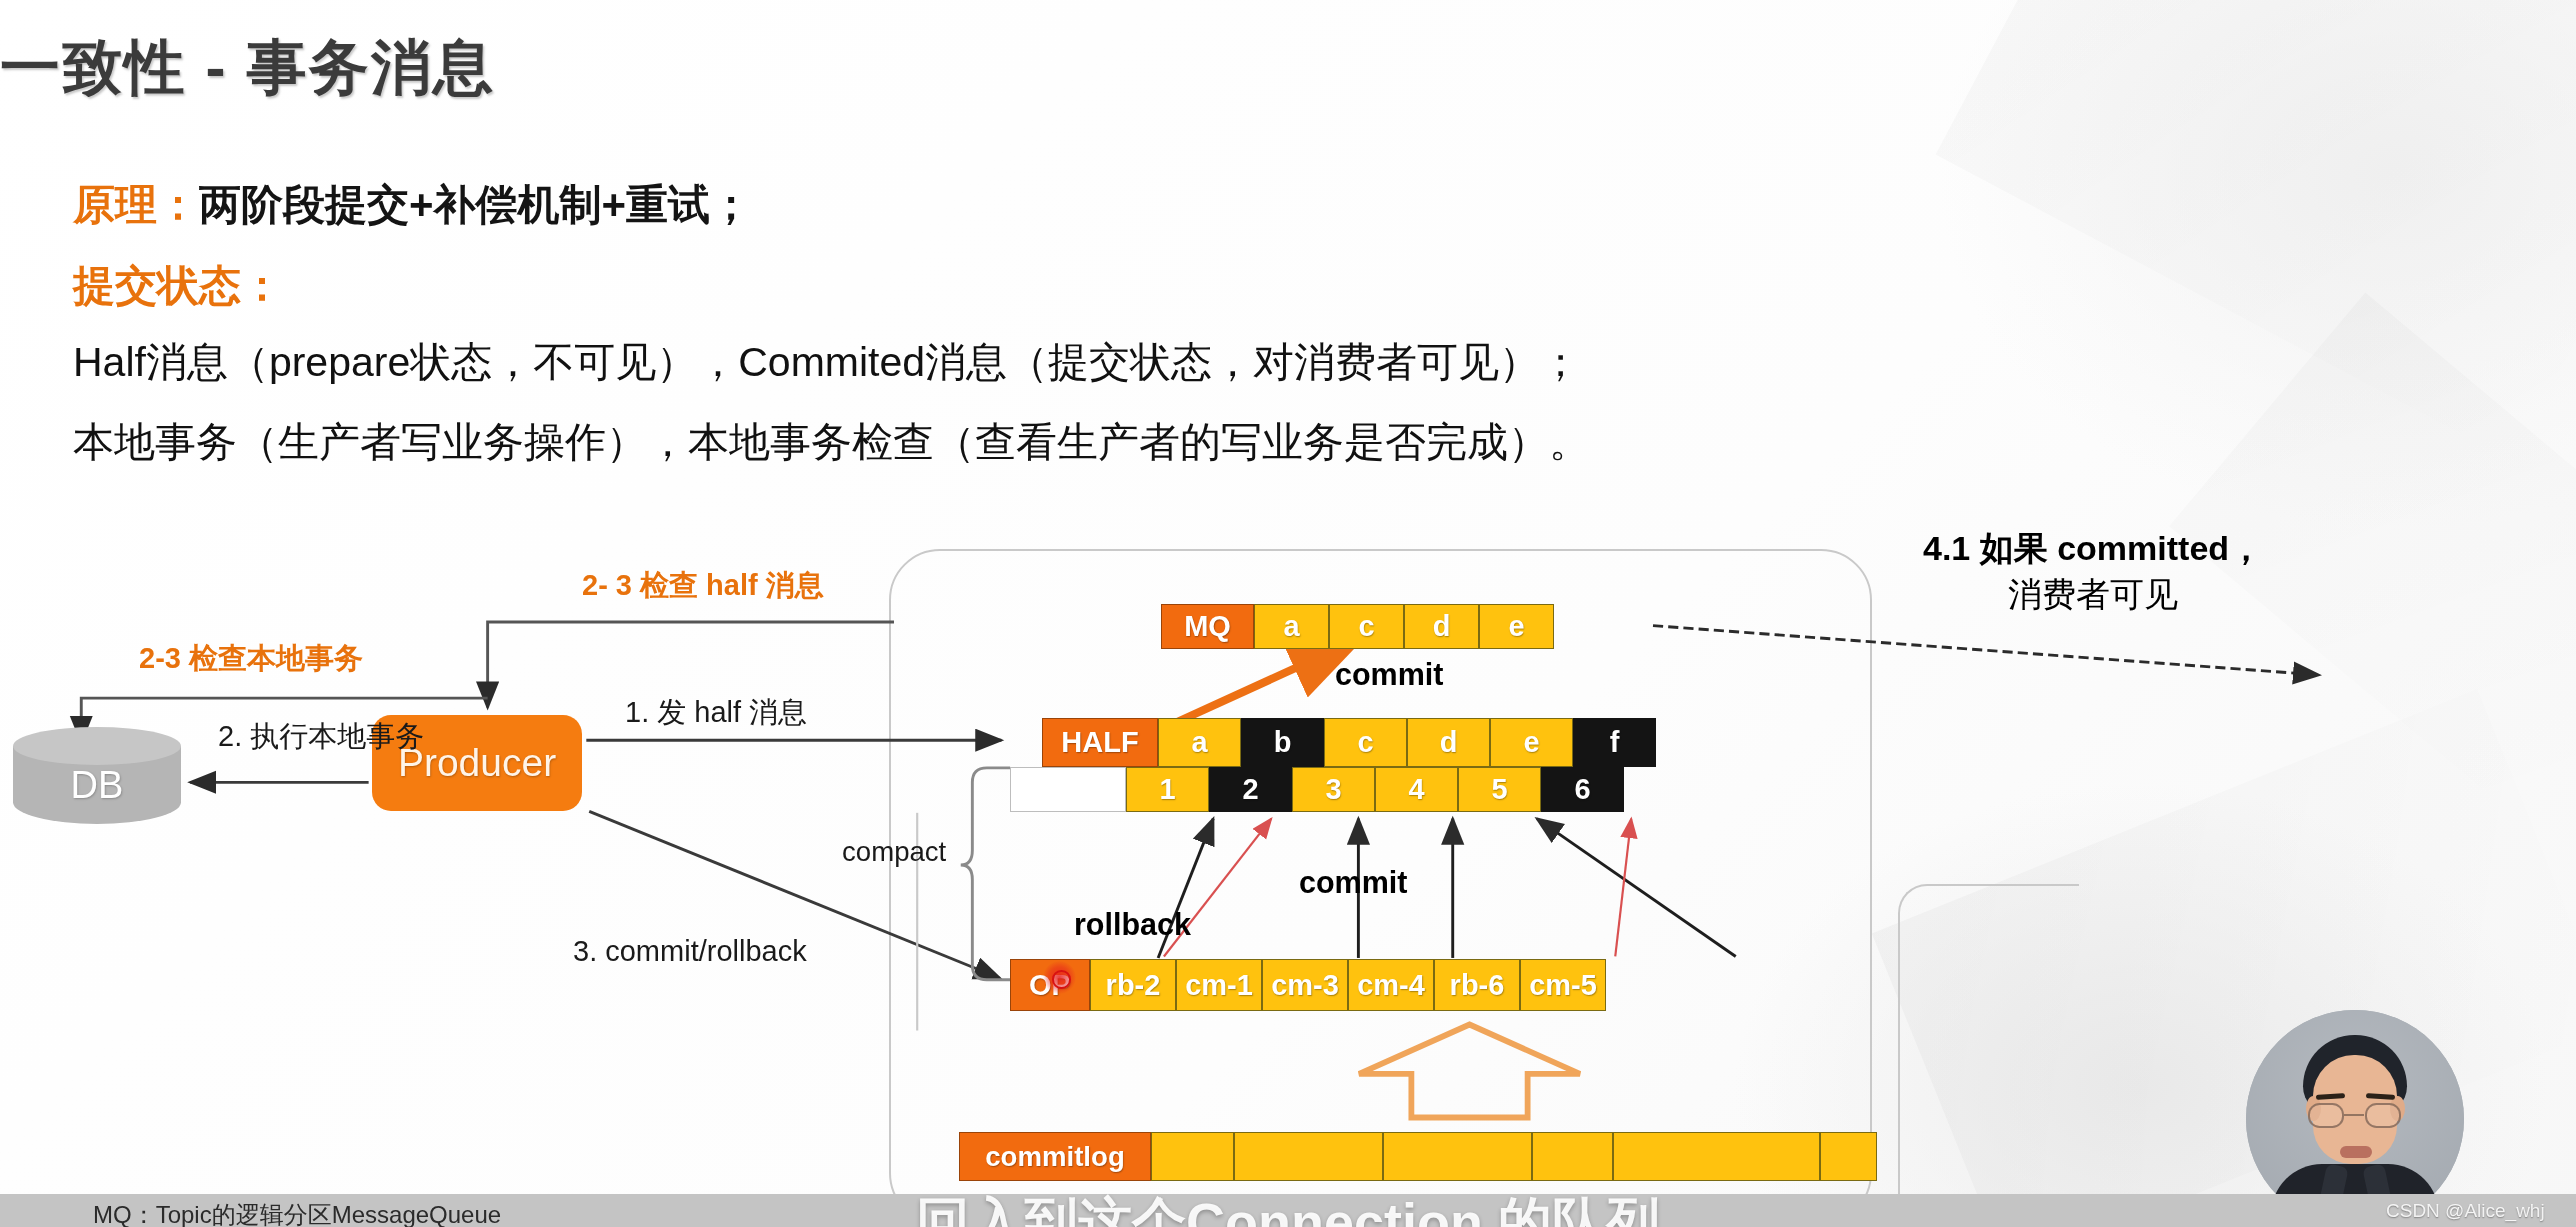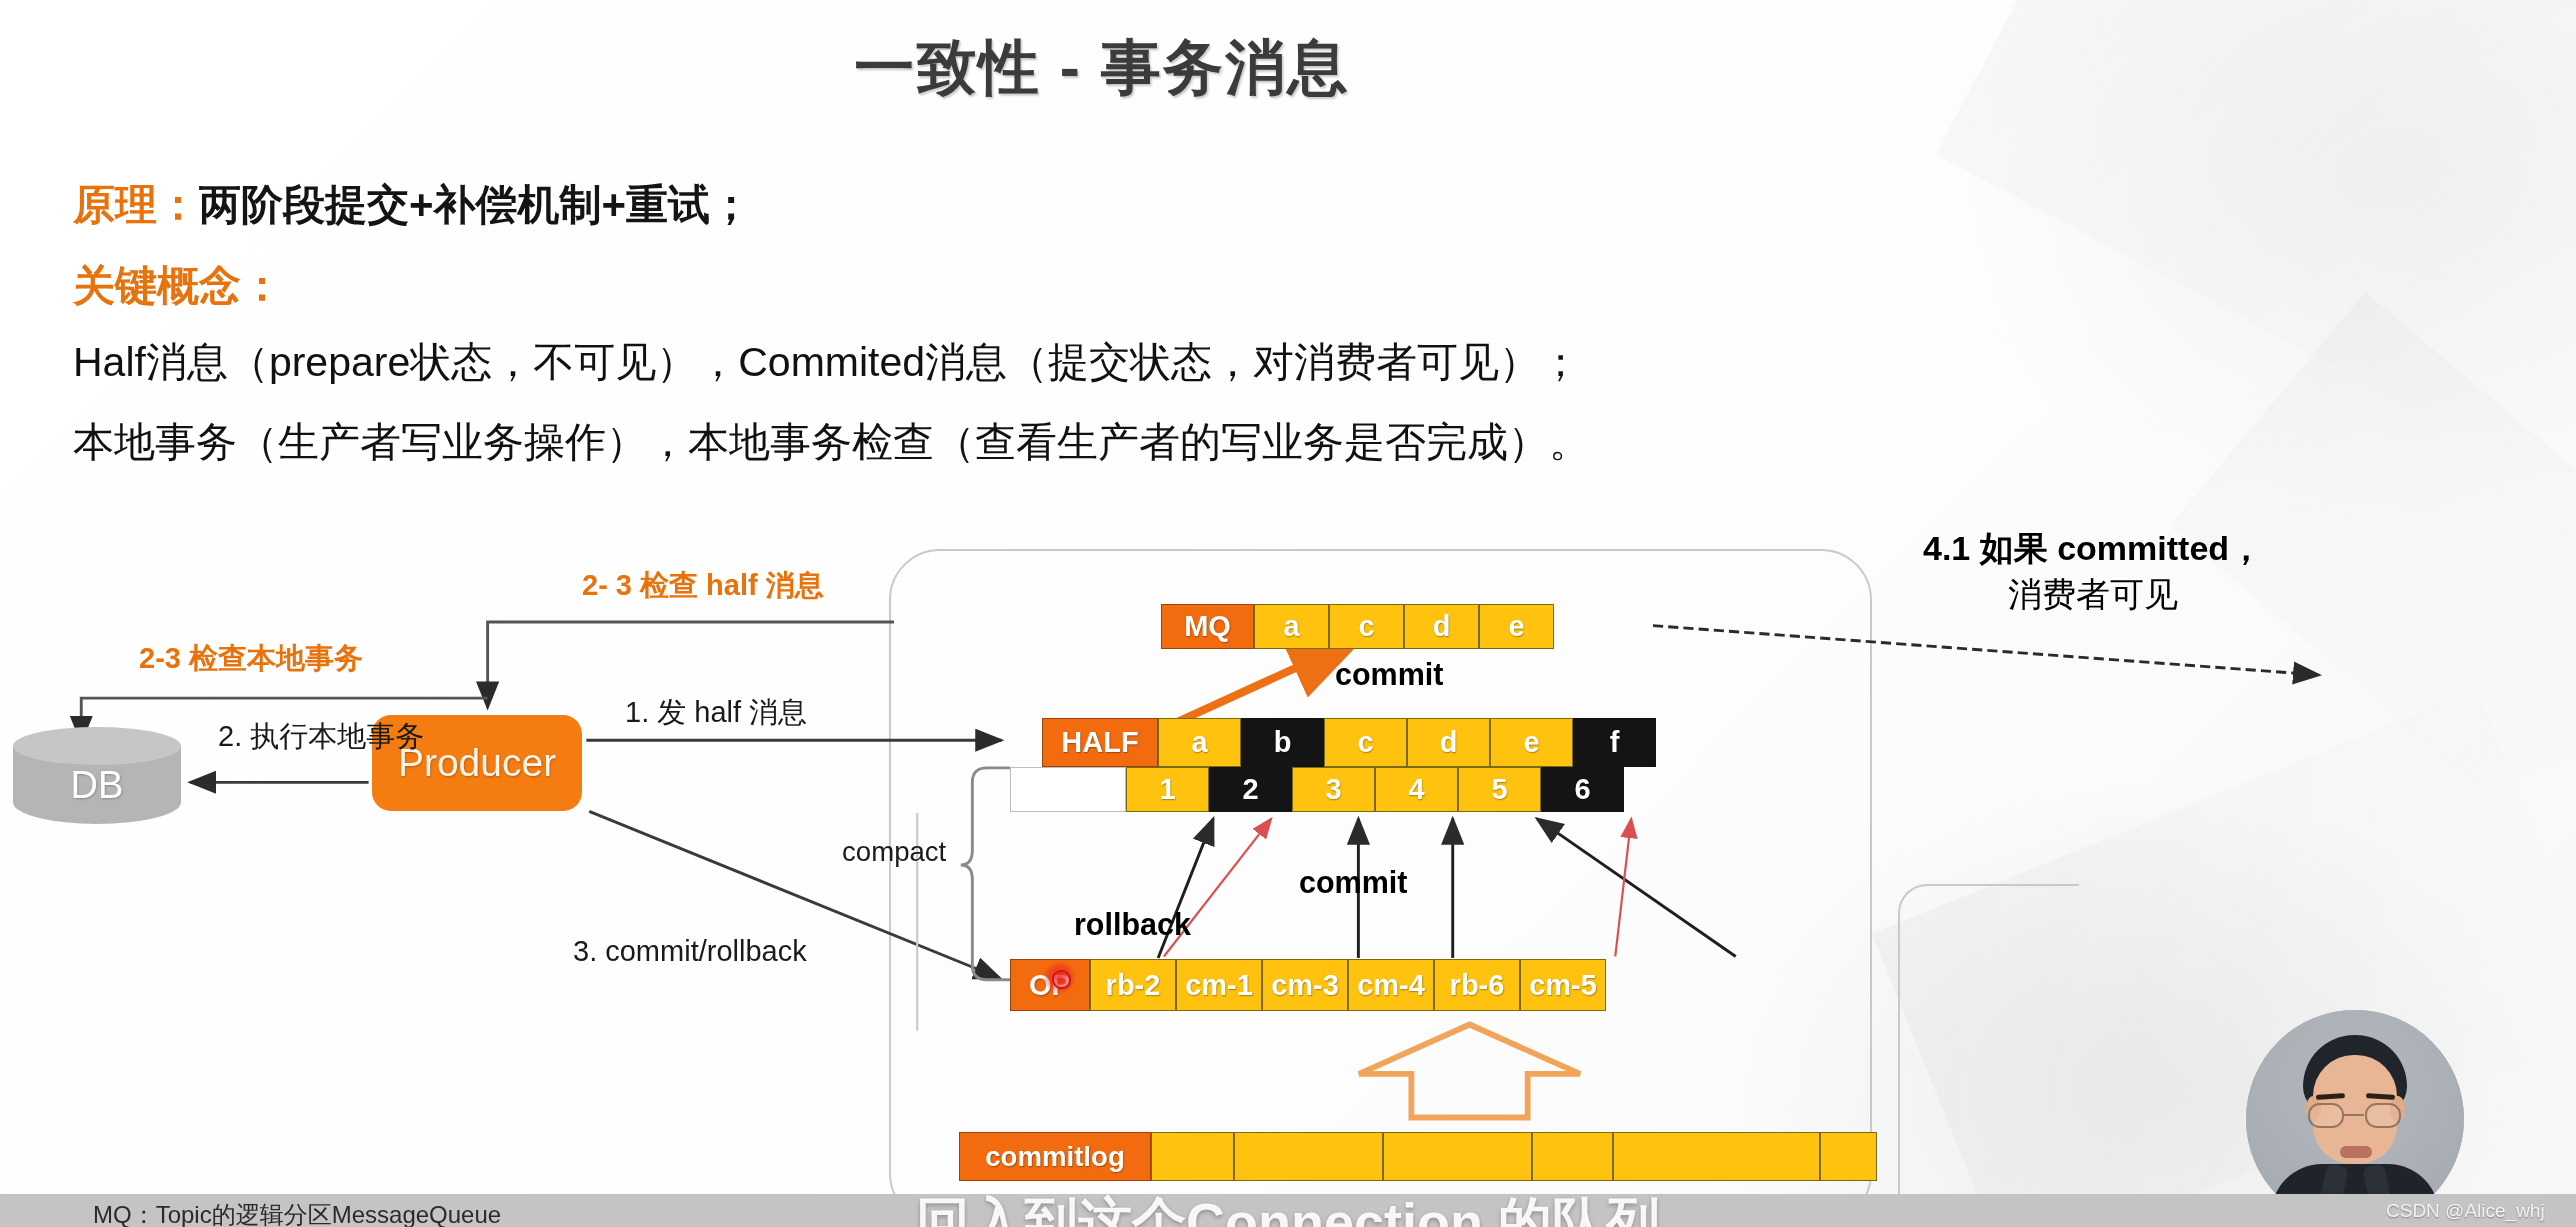--- a/index.html
+++ b/index.html
@@ -25,21 +25,21 @@
     pointer-events: none;
   }
   .band-a { left: 2003px; top: -116px; width: 653px; height: 450px; transform: rotate(28deg); }
   .band-b { left: 1916px; top: 798px; width: 653px; height: 363px; transform: rotate(-22deg); }
   .band-c { left: 2213px; top: 406px; width: 464px; height: 305px; transform: rotate(40deg);
             background: linear-gradient(120deg, rgba(0,0,0,0.022), rgba(0,0,0,0)); }
 
   
   #title {
     position: absolute; left: 0; top: 27.6px; width: 2204px;
-    text-align: center;
+    text-align: left;
     font-size: 60px; font-weight: bold; color: #3b3b3b;
     letter-spacing: 2.2px;
     text-shadow: 1.5px 2.2px 2.2px rgba(0,0,0,0.22);
   }
 
   
   .line { position: absolute; left: 73px; white-space: nowrap; color: #111; }
   .l-orange { color: #E8720C; font-weight: bold; }
   #line1 { top: 177px; font-size: 42px; font-weight: bold; }
   #line1 .rest { color: #141414; }
@@ -245,21 +245,21 @@
 
   <div class="band band-a"></div>
   <div class="band band-b"></div>
   <div class="band band-c"></div>
 
   <div id="title">一致性 - 事务消息</div>
 
   <div class="line" id="line1">
     <span class="l-orange">原理：</span><span class="rest">两阶段提交+补偿机制+重试；</span>
   </div>
-  <div class="line l-orange" id="line2">关键概念：</div>
+  <div class="line l-orange" id="line2">提交状态：</div>
   <div class="line" id="line3">Half消息（prepare状态，不可见），Commited消息（提交状态，对消费者可见）；</div>
   <div class="line" id="line4">本地事务（生产者写业务操作），本地事务检查（查看生产者的写业务是否完成）。</div>
 
   <div id="broker-box"></div>
   <div id="broker-box-2"></div>
 
   <svg id="arrows" viewBox="0 0 3550 1692">
     <defs>
       <marker id="ah" markerWidth="12" markerHeight="12" refX="9" refY="4" orient="auto">
         <path d="M0,0 L10,4 L0,8 z" fill="#2b2b2b"></path>

